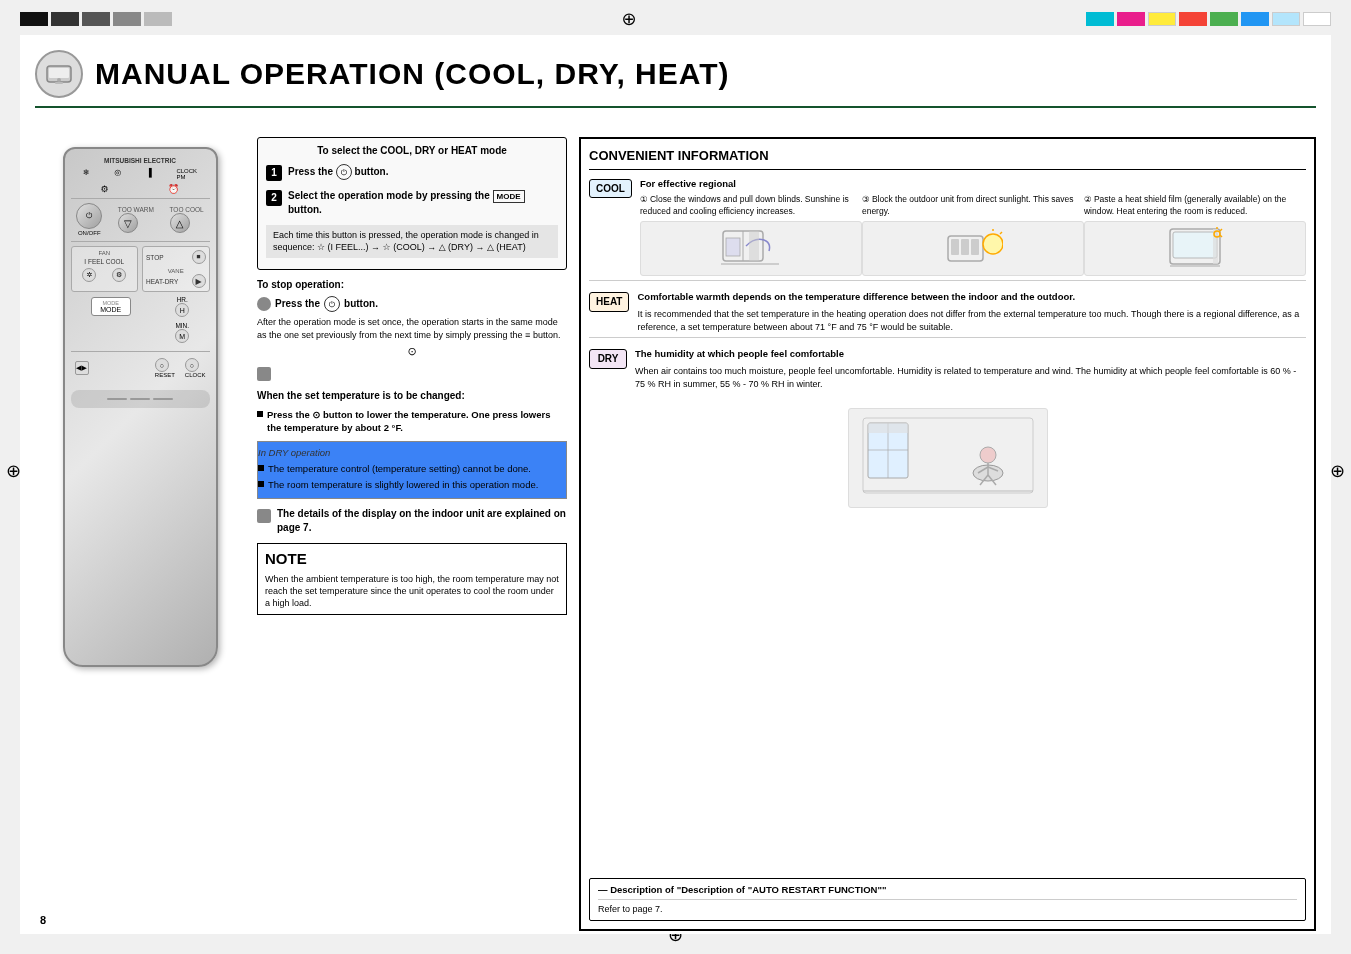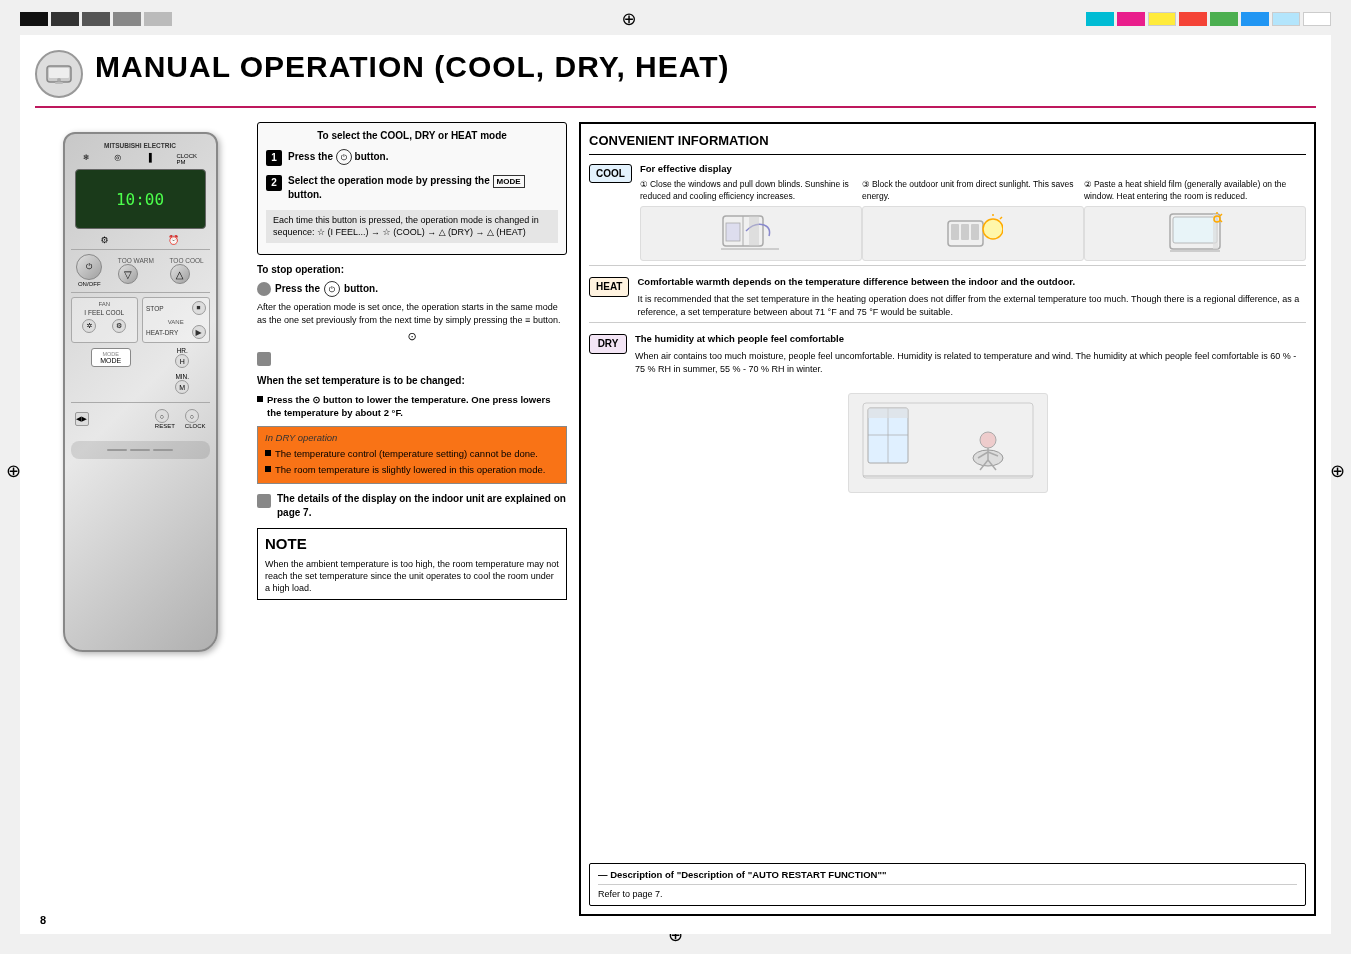--- a/index.html
+++ b/index.html
@@ -44,23 +44,23 @@
       left: 20px;
       right: 20px;
       bottom: 20px;
       background: #fff;
       padding: 15px;
     }
 
     
     .page-header {
       display: flex;
-      align-items: flex-start;
-      margin-bottom: 14px;
-      border-bottom: 2px solid #be185d;
+      align-items: center;
+      margin-bottom: 29px;
+      border-bottom: 2px solid #14532d;
       padding-bottom: 8px;
     }
     .header-icon {
       width: 48px;
       height: 48px;
       border-radius: 50%;
       background: #ddd;
       border: 2px solid #999;
       margin-right: 12px;
       display: flex;
@@ -175,23 +175,23 @@
       align-items: center;
       justify-content: center;
       font-size: 9px;
       border-radius: 2px;
       flex-shrink: 0;
     }
 
     
     .dry-operation-box {
       border: 1px solid #888;
-      padding: 4px 7px;
+      padding: 4px 0;
       margin: 6px 0;
-      background: #f97316;
+      background: #3b82f6;
     }
     .dry-operation-title {
       font-style: italic;
       font-size: 9.5px;
       color: #333;
       margin-bottom: 3px;
     }
 
     
     .note-box {
@@ -485,23 +485,20 @@
         <div class="remote-body">
           <div class="remote-brand">MITSUBISHI ELECTRIC</div>
 
           <div class="remote-icons-row">
             <span>❄</span>
             <span>◎</span>
             <span>▐</span>
             <span style="font-size:6px;">CLOCK<br>PM</span>
           </div>
 
-          <div class="remote-display">
-            <span>10:00</span>
-          </div>
 
           <div class="remote-icons-row">
             <span style="font-size:9px;">⚙</span>
             <span style="font-size:9px;">⏰</span>
           </div>
 
           <div class="remote-divider"></div>
 
           <div class="remote-btn-row">
             <div style="text-align:center">
@@ -663,21 +660,21 @@
       </div>
     </div>
 
     <div class="right-col">
       <div class="convenient-box" style="position:relative;padding-bottom:50px;">
         <div class="convenient-title">CONVENIENT INFORMATION</div>
 
         <div class="mode-section">
           <div class="mode-badge cool">COOL</div>
           <div class="mode-content">
-            <div class="mode-content-title">For effective display</div>
+            <div class="mode-content-title">For effective regional</div>
             <div class="cool-cols">
               <div class="cool-col">
                 <span>①</span>
                 <span>Close the windows and pull down blinds. Sunshine is reduced and cooling efficiency increases.</span>
                 <div class="illus">
                   <svg width="60" height="45" viewBox="0 0 60 45">
                     <rect x="2" y="5" width="40" height="30" rx="3" fill="none" stroke="#aaa" stroke-width="1.5"></rect>
                     <line x1="22" y1="5" x2="22" y2="35" stroke="#aaa" stroke-width="1"></line>
                     <rect x="5" y="12" width="14" height="18" fill="#dde" stroke="#aaa" stroke-width="0.8"></rect>
                     <path d="M25 20 Q35 10 45 15 Q50 18 48 25" fill="none" stroke="#88c" stroke-width="1.5"></path>

